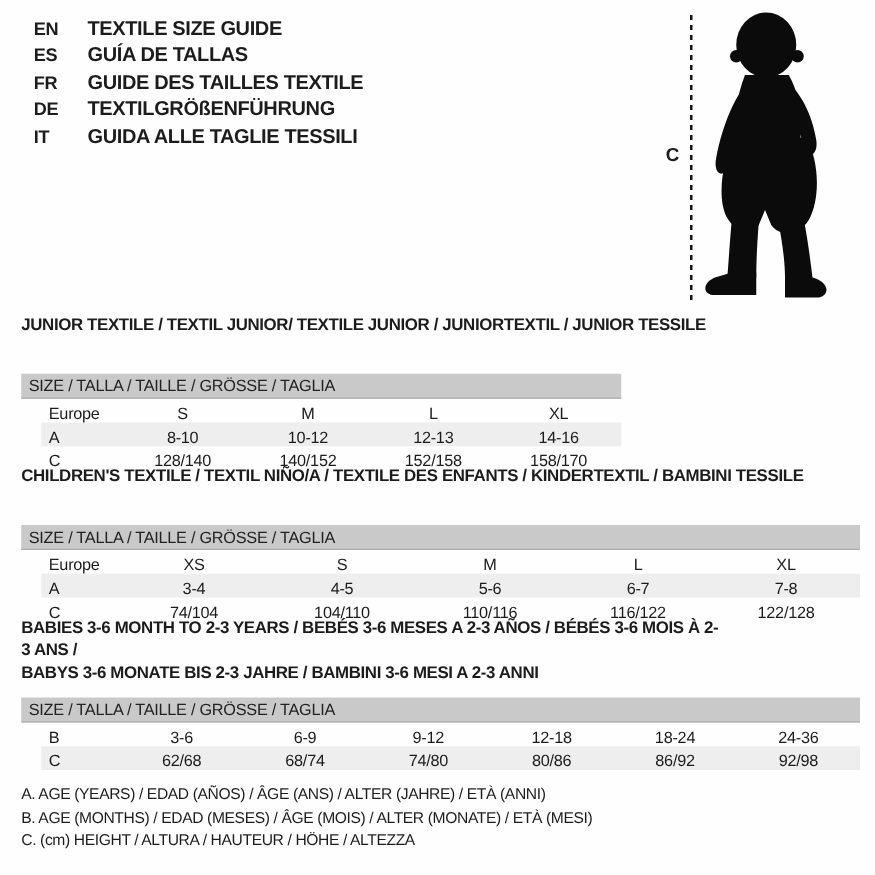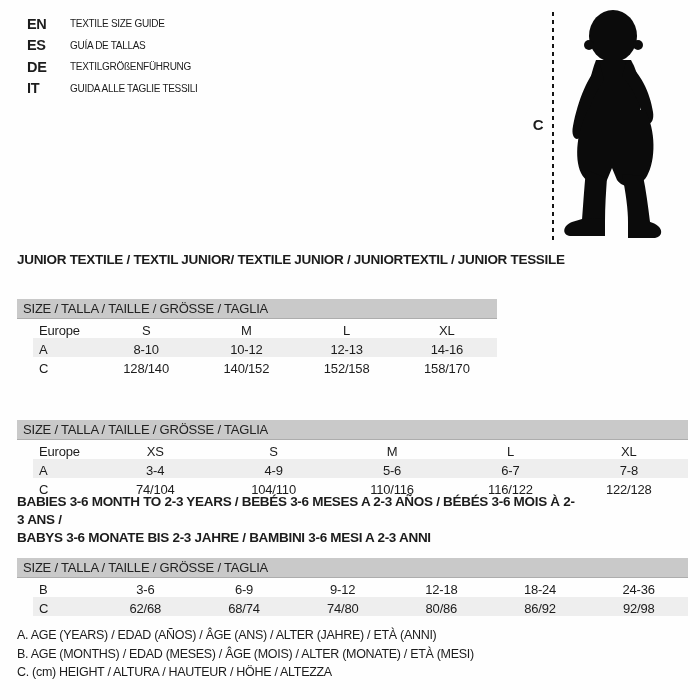--- a/index.html
+++ b/index.html
@@ -5,21 +5,21 @@
   html,body{margin:0;padding:0;background:#ffffff;}
   .page{
     position:relative;width:700px;height:700px;background:#fefefe;
     font-family:"Liberation Sans", sans-serif;color:#1c1c1c;overflow:hidden;
     letter-spacing:-0.2px;
   }
   
   .lang-list{position:absolute;left:27px;top:13px;}
   .lang-row{display:flex;height:21.5px;align-items:center;}
   .lang-code{width:43px;font-weight:bold;font-size:14.5px;letter-spacing:-0.3px;}
-  .lang-title{font-weight:normal;font-size:10px;letter-spacing:-0.3px;}
+  .lang-title{font-weight:bold;font-size:16px;letter-spacing:-0.3px;}
   
   .figure-area{position:absolute;left:528px;top:8px;width:172px;height:244px;}
   .measure-line{
     position:absolute;left:24px;top:4px;width:2px;height:232px;
     background:repeating-linear-gradient(to bottom,#141414 0 4px,transparent 4px 8px);
   }
   .measure-label{
     position:absolute;left:1px;top:108px;width:18px;text-align:center;
     font-weight:bold;font-size:15px;
   }
@@ -49,20 +49,24 @@
 <div class="page">
 
   <div class="lang-list">
       <div class="lang-row">
         <span class="lang-code">EN</span>
         <span class="lang-title">TEXTILE SIZE GUIDE</span>
       </div>
       <div class="lang-row">
         <span class="lang-code">ES</span>
         <span class="lang-title">GUÍA DE TALLAS</span>
+      </div>
+      <div class="lang-row">
+        <span class="lang-code">FR</span>
+        <span class="lang-title">GUIDE DES TAILLES TEXTILE</span>
       </div>
       <div class="lang-row">
         <span class="lang-code">DE</span>
         <span class="lang-title">TEXTILGRÖßENFÜHRUNG</span>
       </div>
       <div class="lang-row">
         <span class="lang-code">IT</span>
         <span class="lang-title">GUIDA ALLE TAGLIE TESSILI</span>
       </div>
     </div>
@@ -116,34 +120,35 @@
       </div>
       <div class="t-row">
         <span class="t-label">C</span>
         <span class="t-cell">128/140</span>
         <span class="t-cell">140/152</span>
         <span class="t-cell">152/158</span>
         <span class="t-cell">158/170</span>
       </div>
     </div>
 
+  <div class="sec-title" style="top:373px">CHILDREN'S TEXTILE / TEXTIL NIÑO/A / TEXTILE DES ENFANTS / KINDERTEXTIL / BAMBINI TESSILE</div>
   <div class="size-table" style="top:402px;width:671px">
       <div class="size-header">SIZE / TALLA / TAILLE / GRÖSSE / TAGLIA</div>
       <div class="t-row">
         <span class="t-label">Europe</span>
         <span class="t-cell">XS</span>
         <span class="t-cell">S</span>
         <span class="t-cell">M</span>
         <span class="t-cell">L</span>
         <span class="t-cell">XL</span>
       </div>
       <div class="t-row shaded">
         <span class="t-label">A</span>
         <span class="t-cell">3-4</span>
-        <span class="t-cell">4-9</span>
+        <span class="t-cell">4-5</span>
         <span class="t-cell">5-6</span>
         <span class="t-cell">6-7</span>
         <span class="t-cell">7-8</span>
       </div>
       <div class="t-row">
         <span class="t-label">C</span>
         <span class="t-cell">74/104</span>
         <span class="t-cell">104/110</span>
         <span class="t-cell">110/116</span>
         <span class="t-cell">116/122</span>

